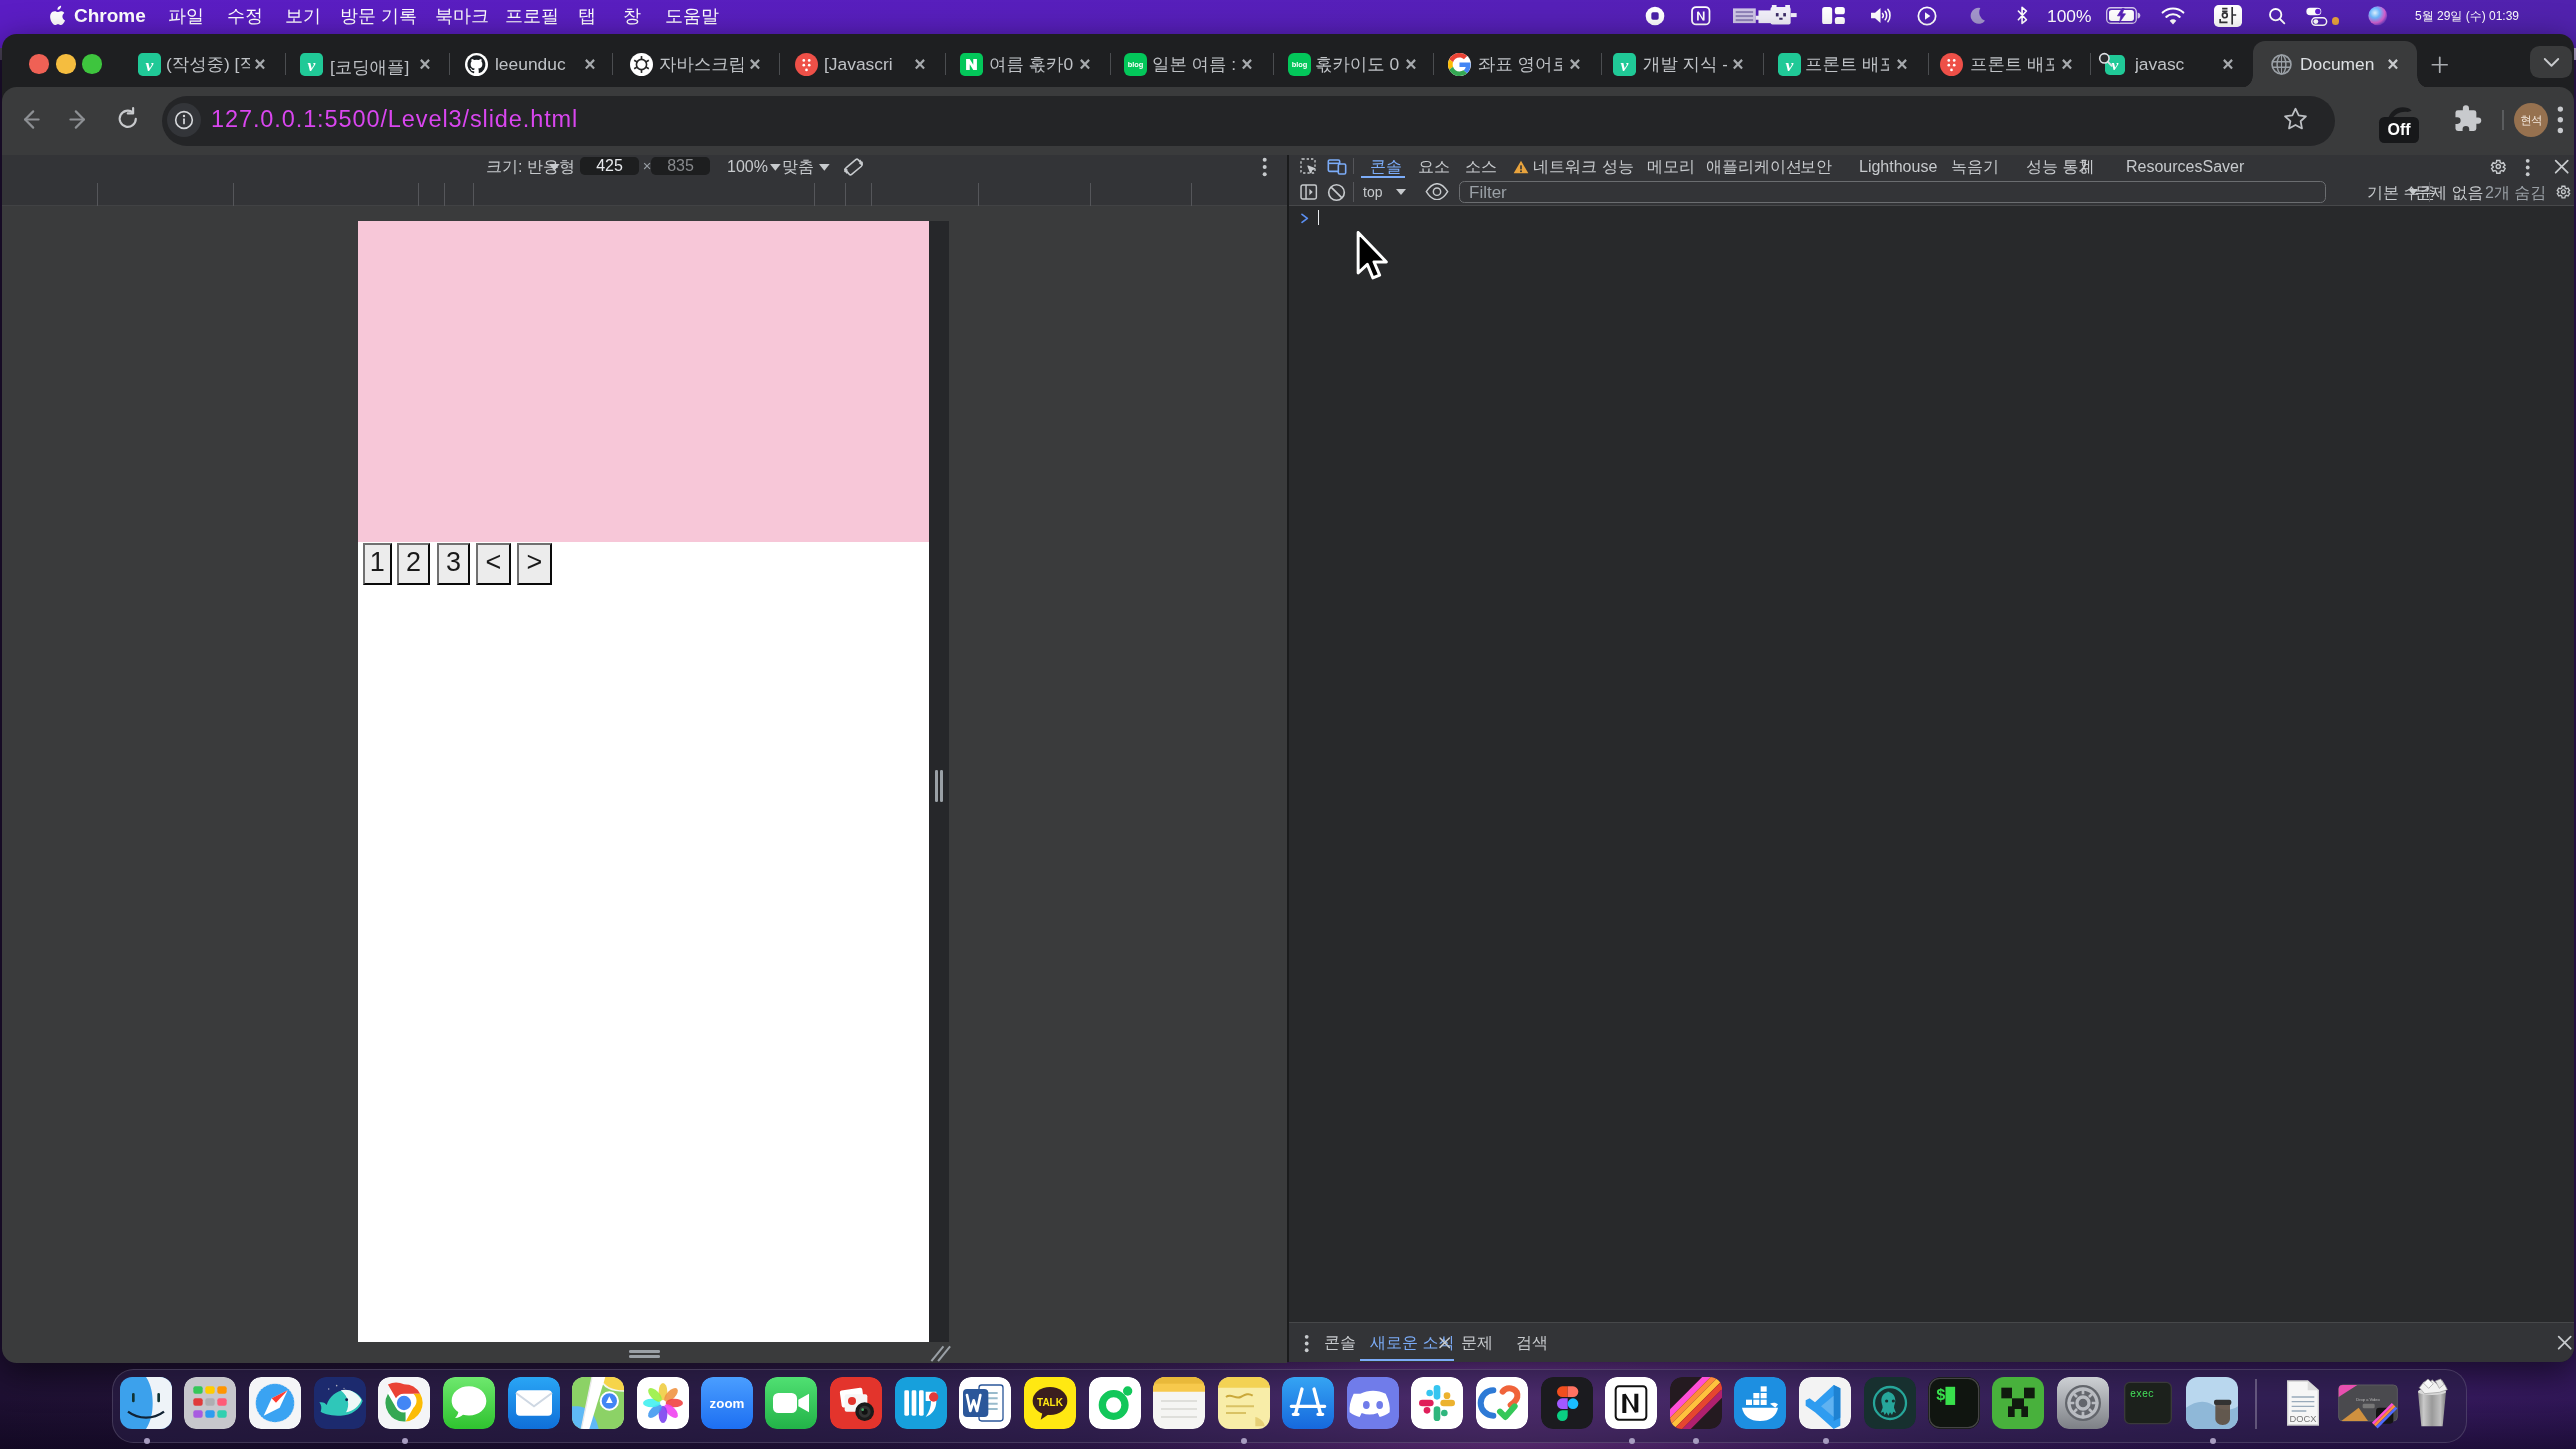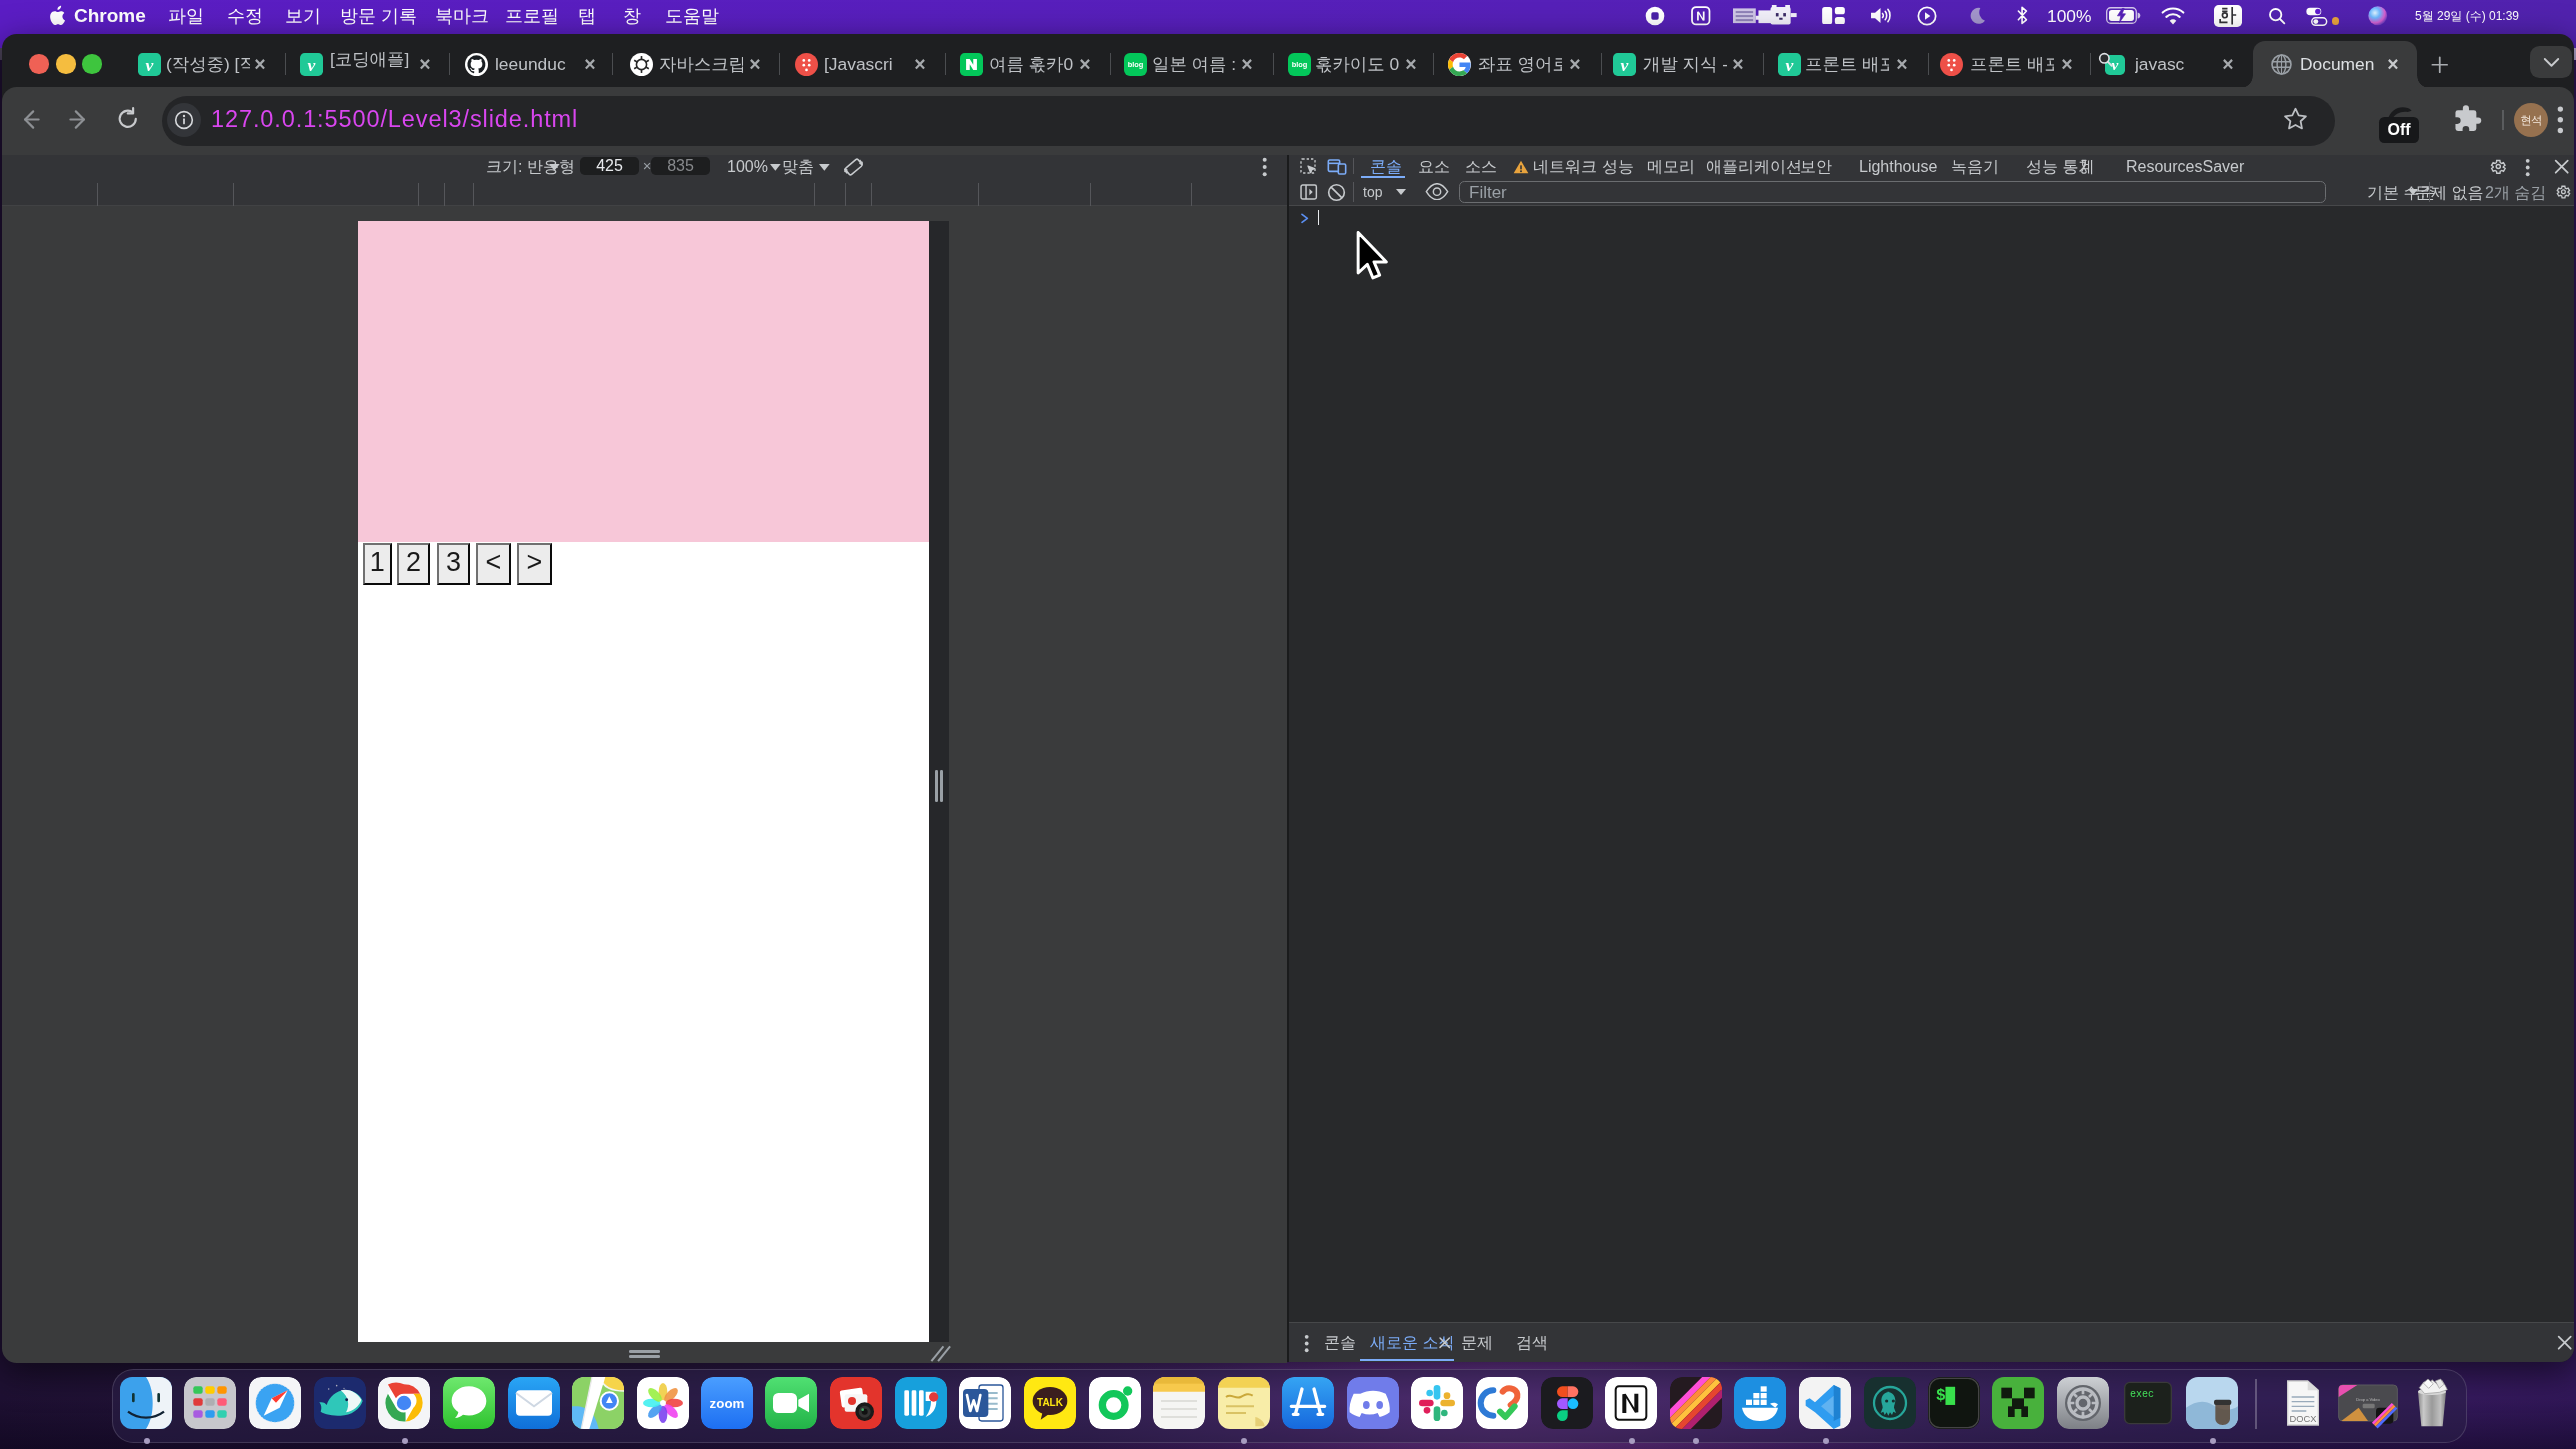--- a/index.html
+++ b/index.html
@@ -168,21 +168,21 @@
       </svg>
     </div>
 <div class="tabt" style="left:164px;top:7.4px;width:84px;">(작성중) [작</div>
 <div class="tabx" style="left:248px;">×</div>
 <div class="tsep" style="left:283px;"></div>
 <div class="fav" style="left:298px;background:#20c997;">
       <svg width="23" height="23" viewBox="0 0 34 34">
         <text x="17" y="26" font-family="Liberation Serif" font-style="italic" font-weight="bold" font-size="26" fill="#fff" text-anchor="middle">v</text>
       </svg>
     </div>
-<div class="tabt" style="left:328px;top:2px;width:84px;">[코딩애플]</div>
+<div class="tabt" style="left:328px;top:10px;width:84px;">[코딩애플]</div>
 <div class="tabx" style="left:413px;">×</div>
 <div class="tsep" style="left:447px;"></div>
 <div class="fav" style="left:463px;background:#fff;border-radius:50%;">
       <svg width="23" height="23" viewBox="0 0 34 34">
         <path fill="#1b1f23" d="M17 3.5A13.5 13.5 0 0 0 12.7 29.8c.7.1.9-.3.9-.65v-2.3c-3.8.8-4.6-1.8-4.6-1.8-.6-1.6-1.5-2-1.5-2-1.2-.85.1-.83.1-.83 1.35.1 2.1 1.4 2.1 1.4 1.2 2.1 3.2 1.5 4 1.1.1-.9.5-1.5.85-1.85-3-.35-6.2-1.5-6.2-6.7 0-1.5.5-2.7 1.4-3.65-.15-.35-.6-1.75.1-3.6 0 0 1.15-.35 3.75 1.4a13 13 0 0 1 6.8 0c2.6-1.75 3.7-1.4 3.7-1.4.75 1.85.3 3.25.15 3.6.85.95 1.4 2.15 1.4 3.65 0 5.2-3.2 6.35-6.25 6.7.5.4.9 1.25.9 2.5v3.7c0 .35.2.75.9.65A13.5 13.5 0 0 0 17 3.5z"></path>
       </svg>
     </div>
 <div class="tabt" style="left:493px;top:7.4px;width:84px;">leeunduc</div>
 <div class="tabx" style="left:578px;">×</div>
 <div class="tsep" style="left:610px;"></div>

